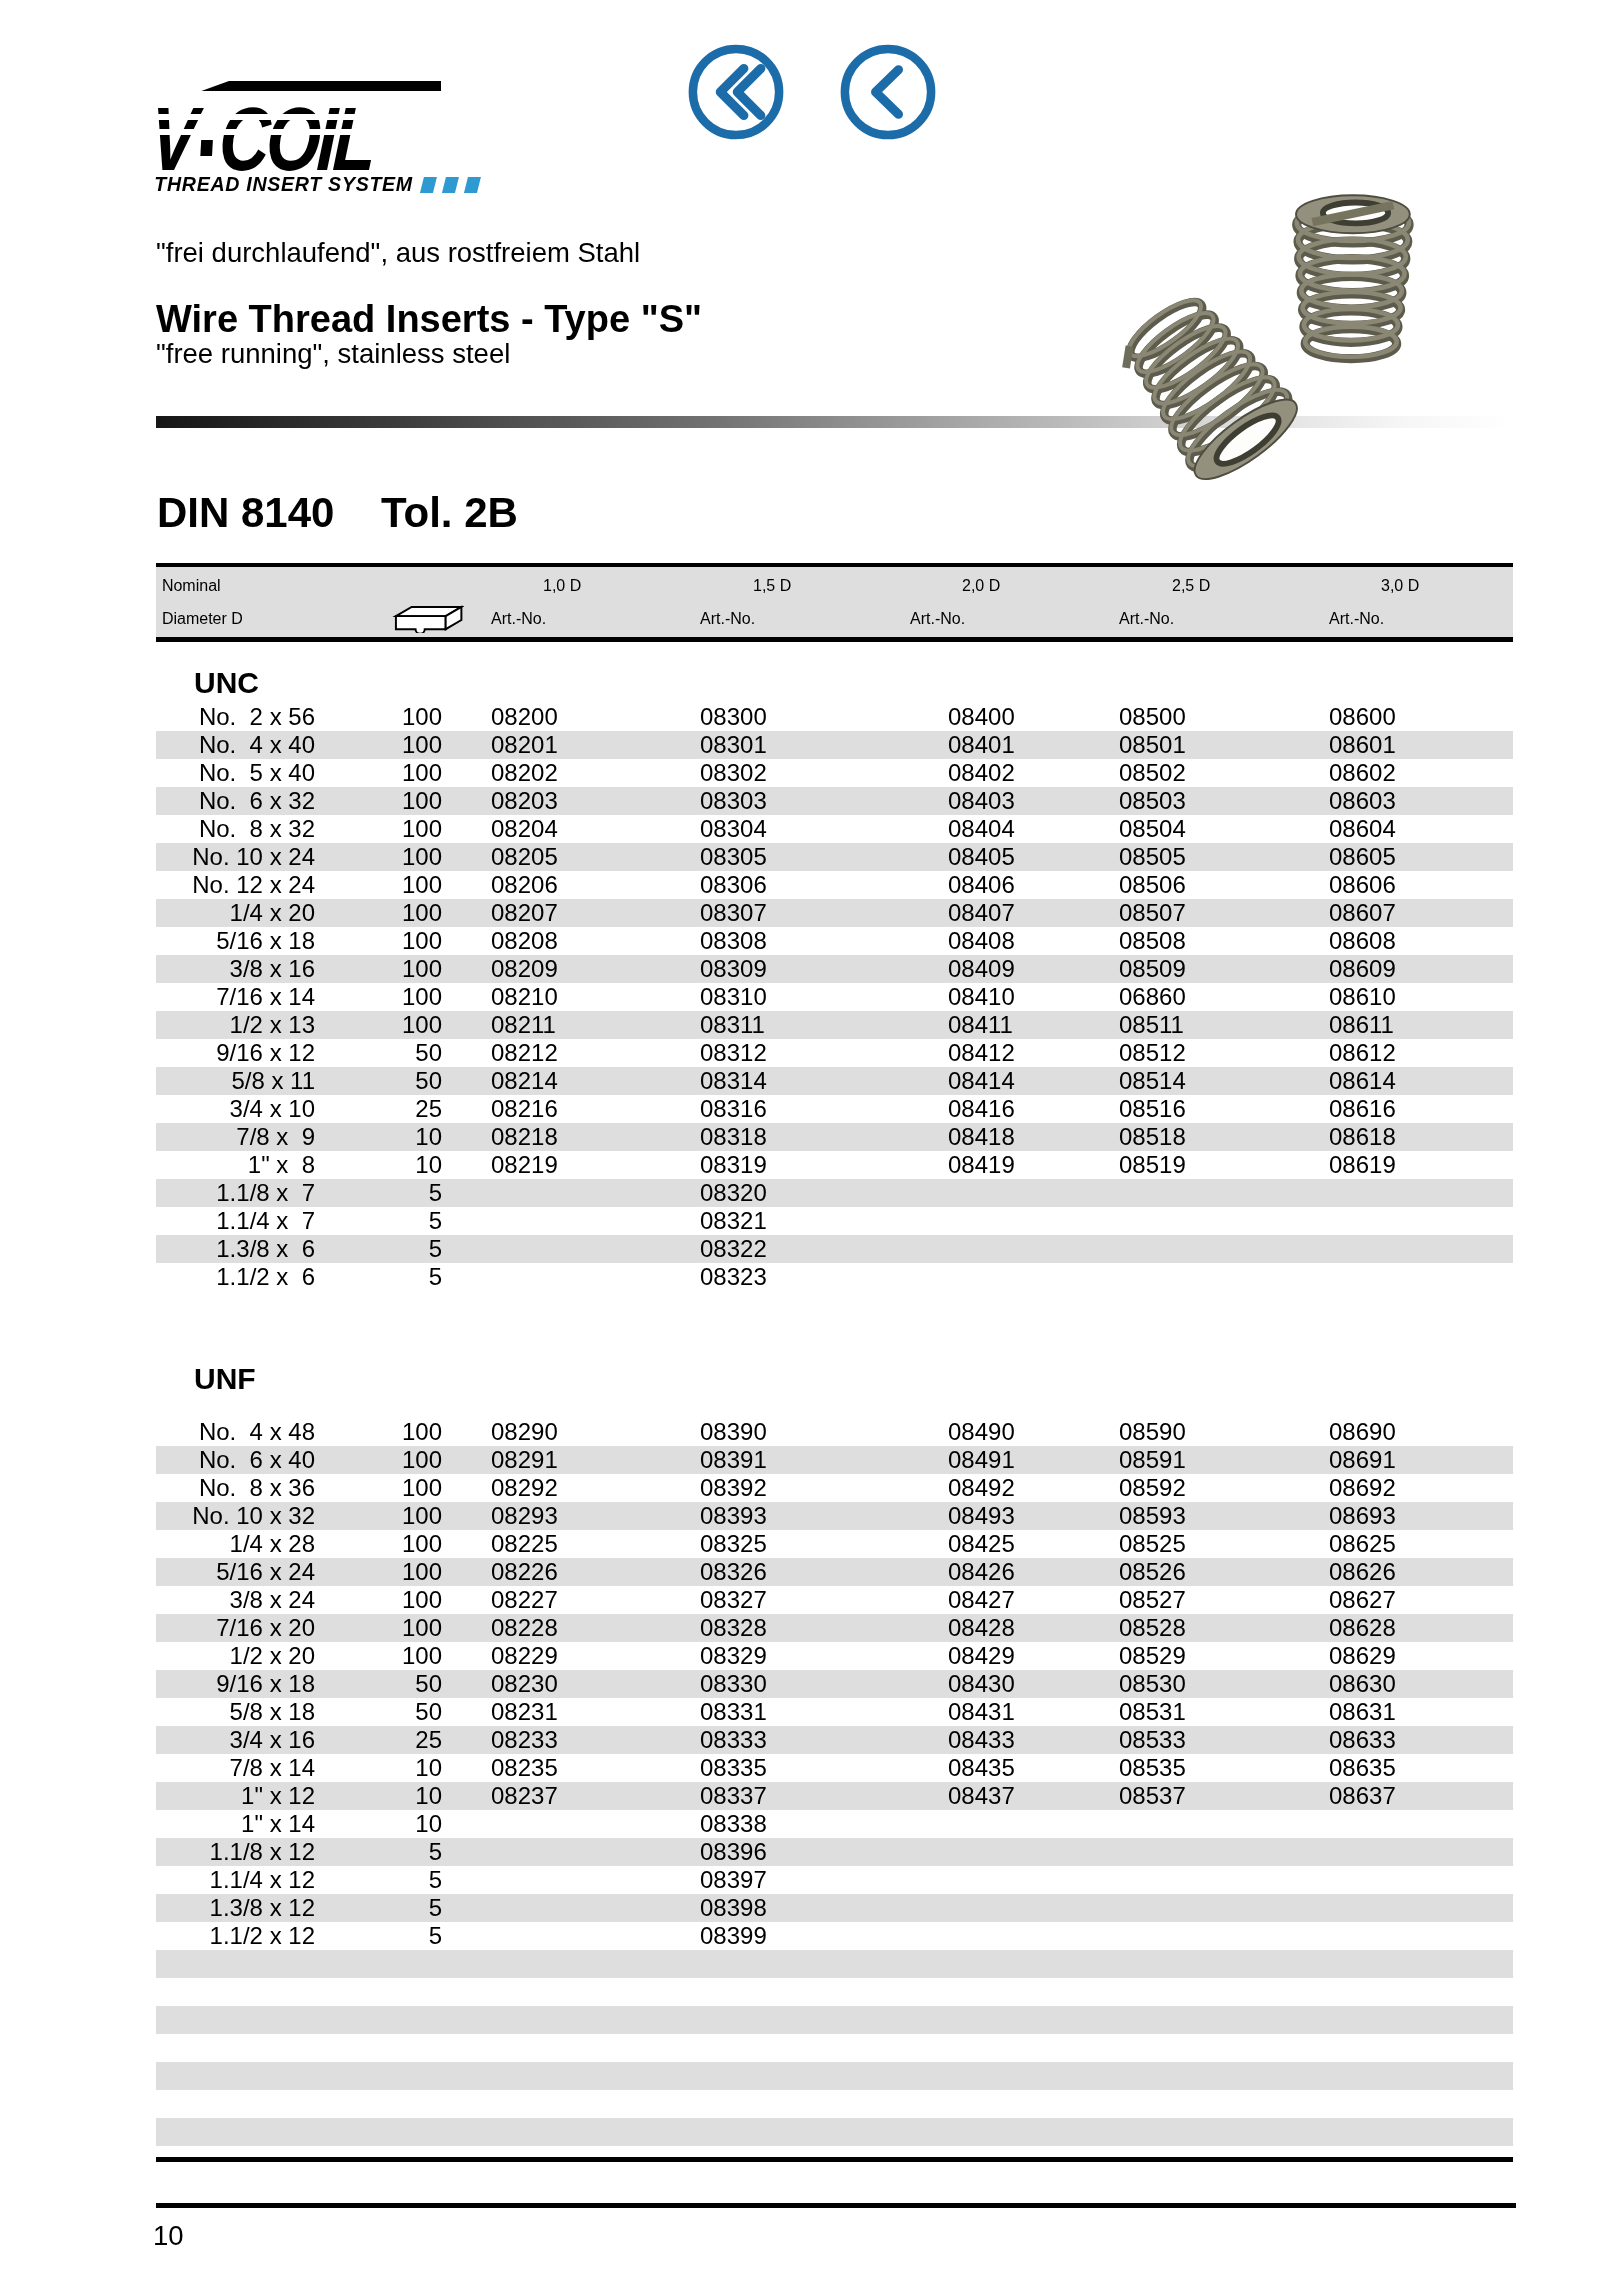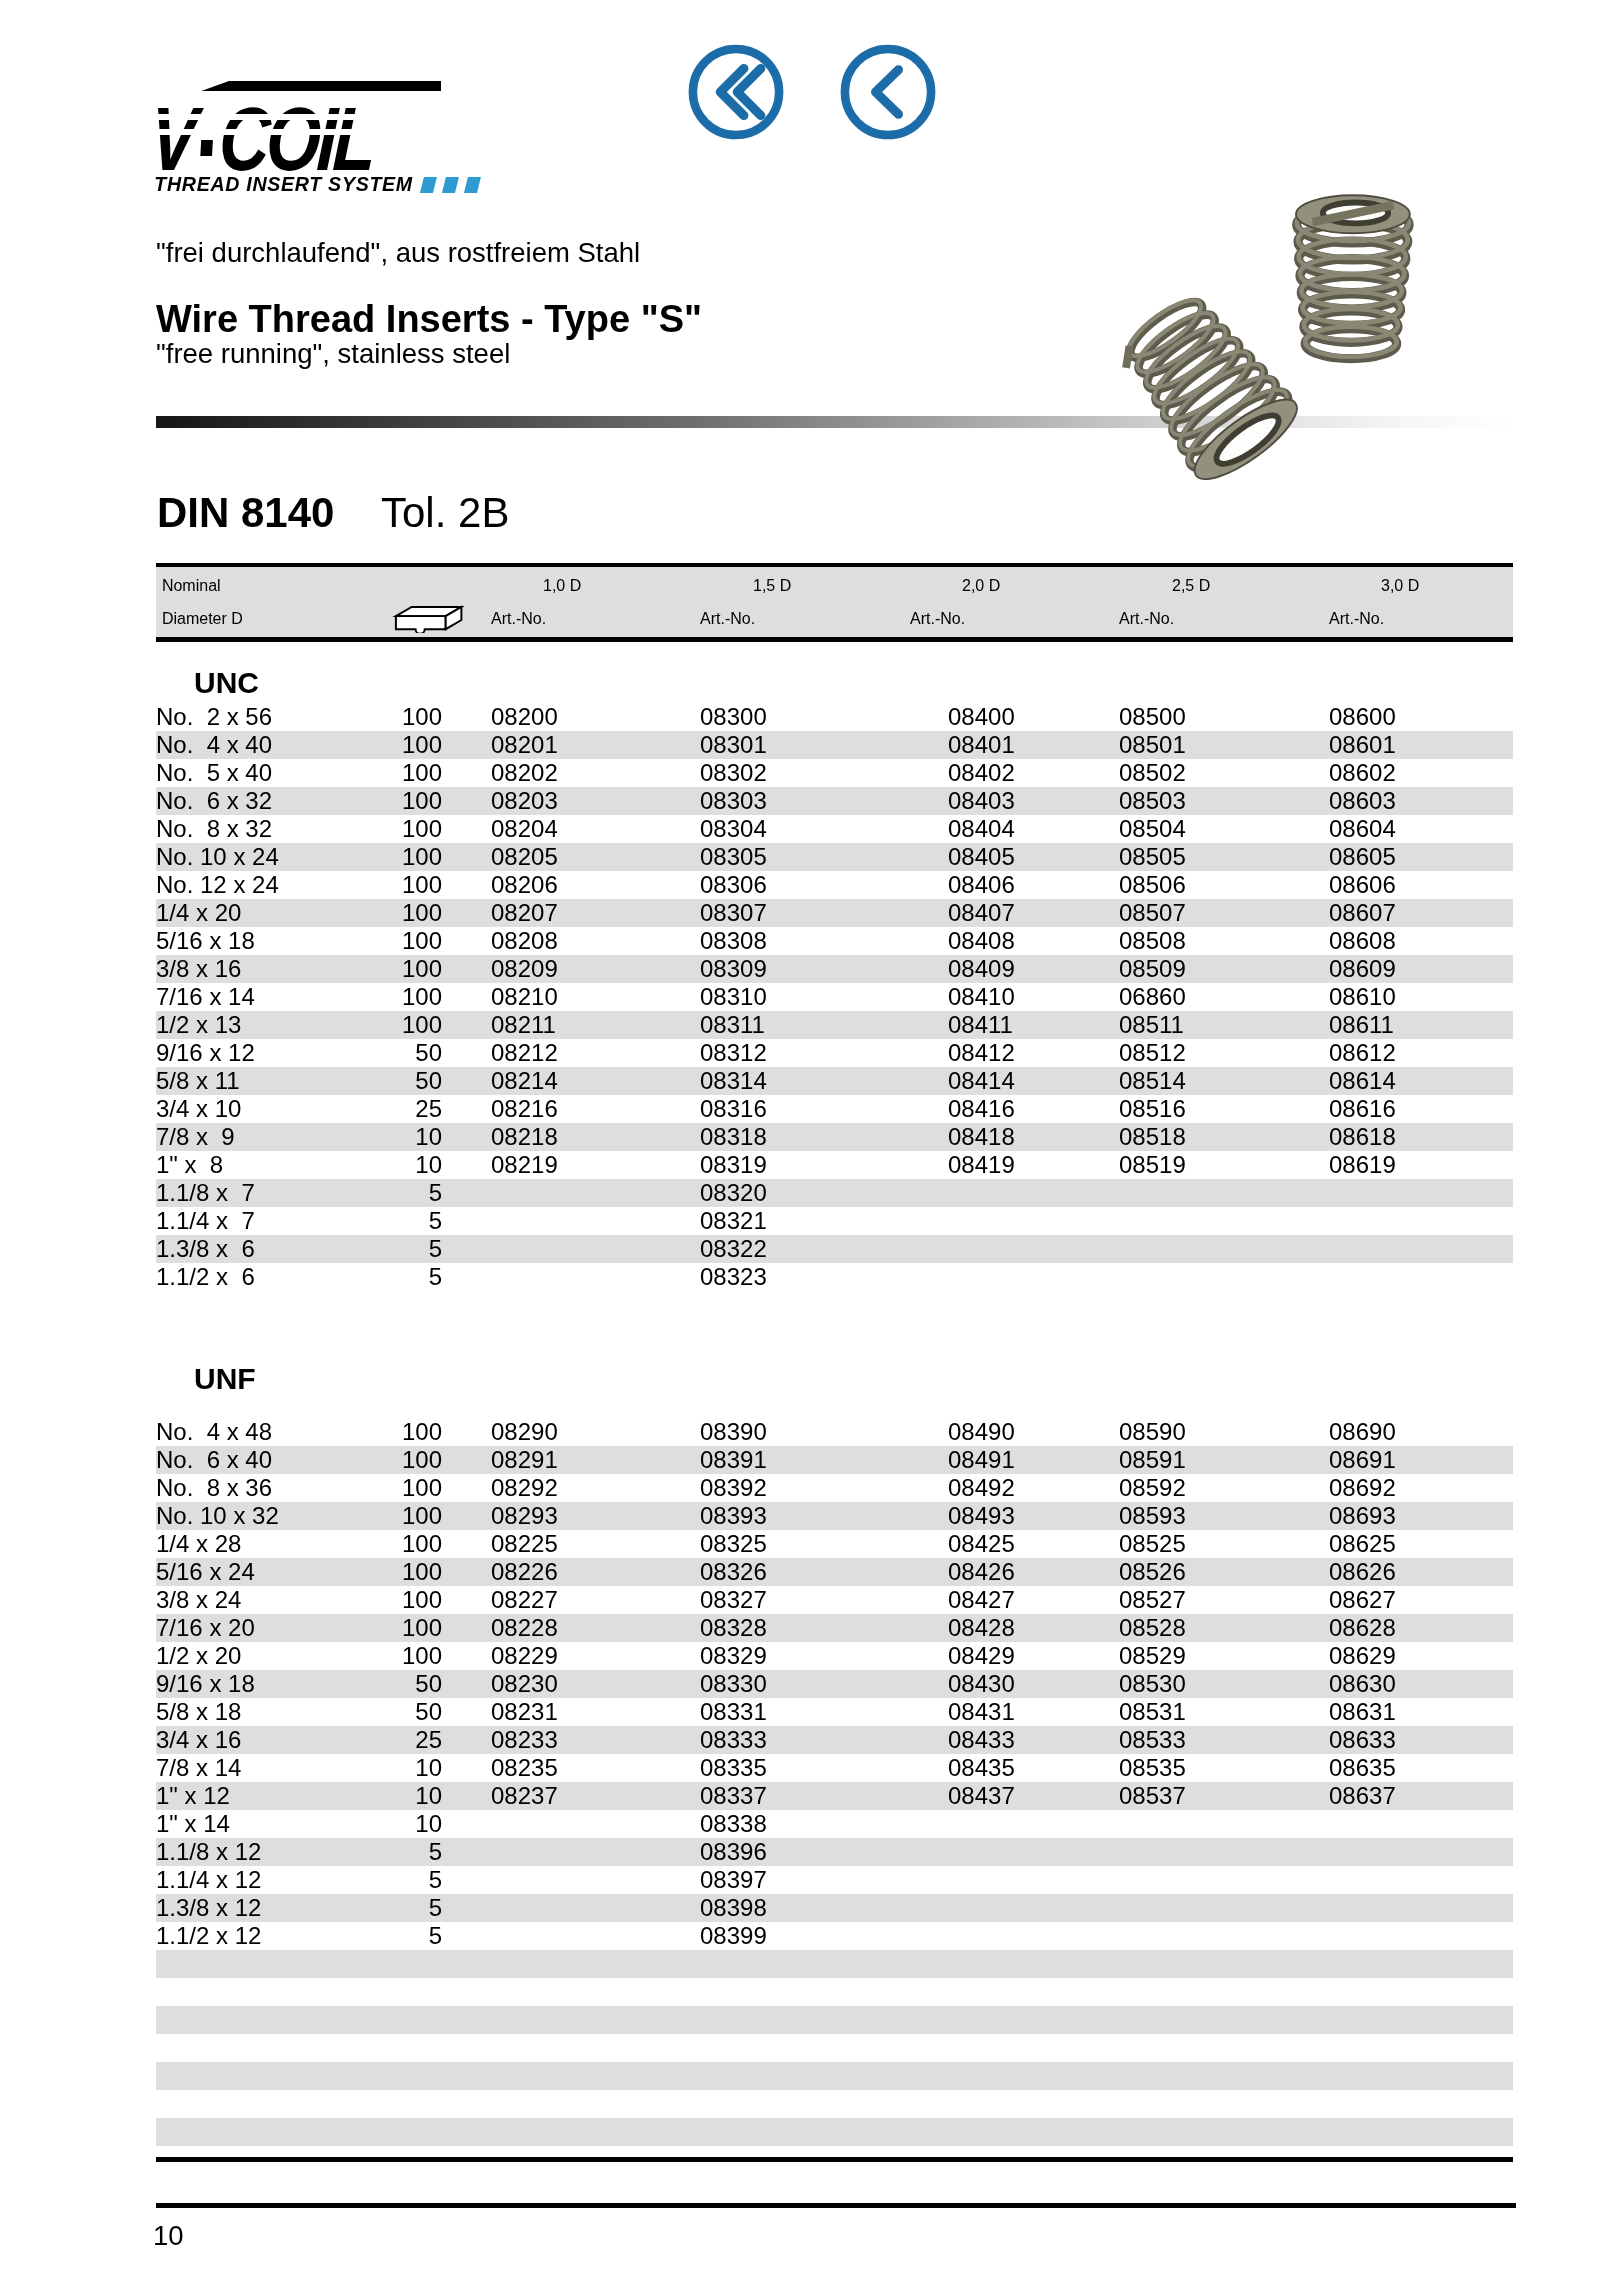--- a/index.html
+++ b/index.html
@@ -31,42 +31,42 @@
   .t-en{position:absolute;left:156px;top:298px;font-size:38px;font-weight:700;}
   .t-en-sub{position:absolute;left:156px;top:338px;font-size:27.5px;}
 
   
   .grad-bar{position:absolute;left:156px;top:416px;width:1357px;height:12.4px;z-index:1;
     background:linear-gradient(90deg,#161616 0%,#3d3d3d 18%,#6f6f6f 40%,#a8a8a8 60%,#d9d9d9 78%,#f6f6f6 92%,#ffffff 100%);}
   .photo{position:absolute;left:1112px;top:175px;width:321px;height:317px;z-index:2;}
 
   
   .din{position:absolute;left:157px;top:489px;font-size:42px;font-weight:700;}
-  .tol{position:absolute;left:381px;top:489px;font-size:42px;font-weight:400;}
+  .tol{position:absolute;left:381px;top:489px;font-size:42px;font-weight:700;}
 
   
   .thead-top{position:absolute;left:156px;top:563px;width:1357px;height:3.9px;background:#000;}
   .thead{position:absolute;left:156px;top:567px;width:1357px;height:70px;background:#dedede;}
   .thead-bot{position:absolute;left:156px;top:637px;width:1357px;height:4.6px;background:#000;}
   .hcell{position:absolute;font-size:16px;line-height:29px;white-space:nowrap;}
   .h-nominal{left:5.9px;top:3.9px;}
   .h-diameter{left:5.9px;top:37px;}
   .h-box{position:absolute;left:236px;top:38px;}
   .hd{top:3.9px;} .ha{top:37px;}
   .hd0{left:387px;} .hd1{left:597px;} .hd2{left:806px;} .hd3{left:1016px;} .hd4{left:1225px;}
   .ha0{left:335px;} .ha1{left:544px;} .ha2{left:754px;} .ha3{left:963px;} .ha4{left:1173px;}
 
   .sec-label{position:absolute;left:194px;font-size:30px;font-weight:700;}
   .rows{position:absolute;left:156px;width:1357px;}
   #unc-rows{top:703px;} #unf-rows{top:1418px;}
   #unc-label{top:666px;} #unf-label{top:1362px;}
   .trow{position:relative;height:28px;}
   .trow:nth-child(even){background:#dedede;}
   .cell{position:absolute;top:0;height:100%;line-height:28px;font-size:24px;}
-  .c-size{left:0;width:159px;white-space:pre;}
+  .c-size{left:0;width:159px;text-align:right;white-space:pre;}
   .c-qty{left:159px;width:127px;text-align:right;}
   .c-art{width:196px;text-align:left;}
   .c-art0{left:335px;} .c-art1{left:544px;} .c-art2{left:792px;} .c-art3{left:963px;} .c-art4{left:1173px;}
 
   .table-bottom{position:absolute;left:156px;top:2157px;width:1357px;height:4.6px;background:#000;}
   .footer-rule{position:absolute;left:156px;top:2203px;width:1360px;height:4.6px;background:#000;}
   .page-num{position:absolute;left:153px;top:2220px;font-size:27.5px;}
 </style>
 </head>
 <body>

